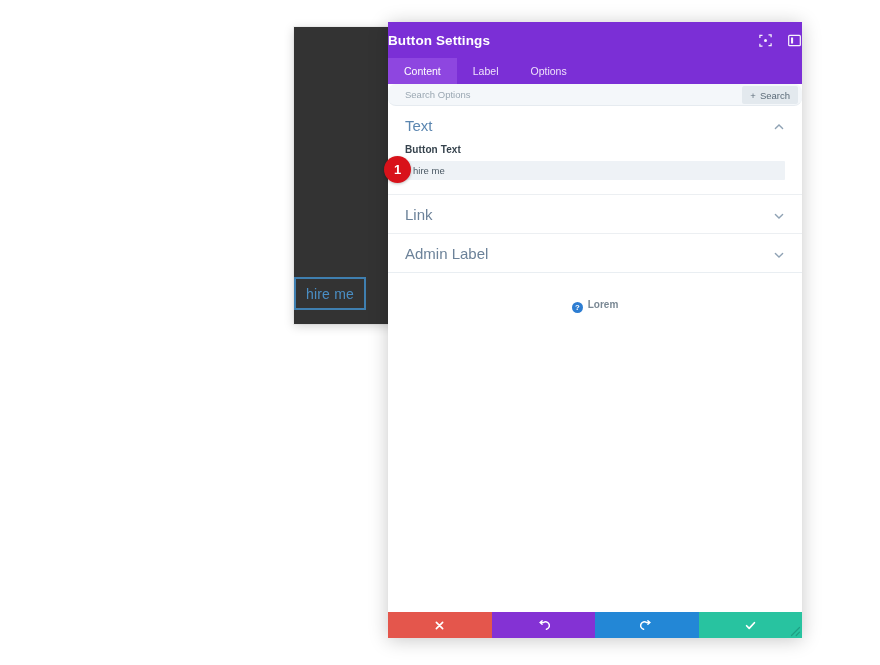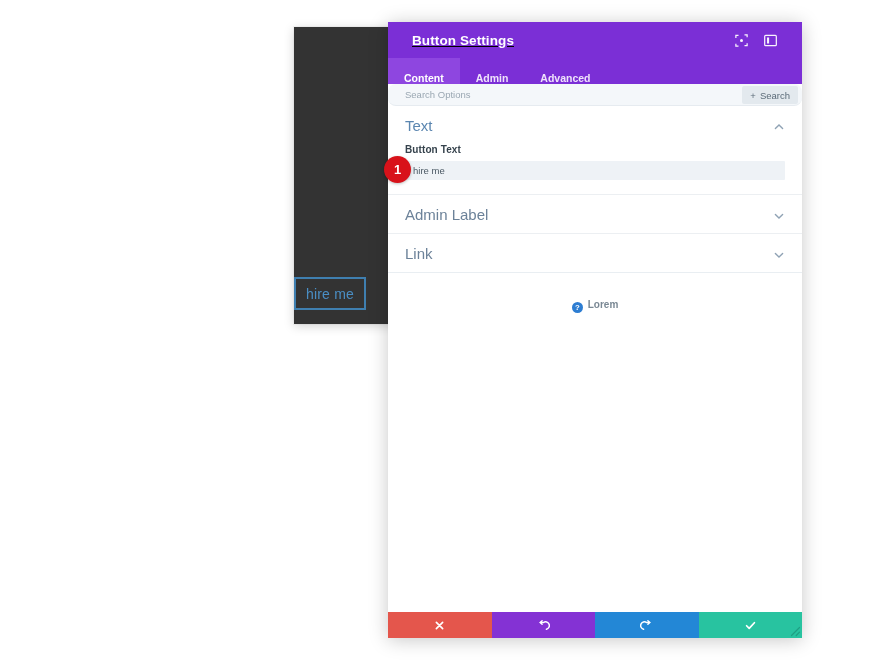--- a/index.html
+++ b/index.html
@@ -32,35 +32,34 @@
 
   
   .modal{
     position:absolute; left:388px; top:22px; width:414px; height:616px;
     background:#ffffff;
     box-shadow:0 2px 18px rgba(0,0,0,.22);
     display:flex; flex-direction:column;
   }
   .modal-header{
     height:36px; background:#7a2fd0; background:#7b2fd6;
-    display:flex; align-items:center; padding:0 24px;
+    display:flex; align-items:center; padding:0 0;
     flex:0 0 36px;
-    text-decoration:underline;
   }
   .modal-title{ color:#fff; font-size:13.5px; font-weight:bold; letter-spacing:.1px; }
   .header-icons{ margin-left:auto; display:flex; align-items:center; gap:14px; }
   .hicon{ width:15px; height:15px; display:block; opacity:.95; cursor:pointer; }
 
   .tabs{
     flex:0 0 26px; height:26px; background:#7b2fd6; display:flex;
   }
   .tab{
-    display:flex; align-items:flex-end; justify-content:center;
+    display:flex; align-items:center; justify-content:center;
     height:26px; padding:0 16px;
-    color:#efe2fb; font-size:10.5px; font-weight:bold;
+    color:#efe2fb; font-size:10.5px; font-weight:normal;
     cursor:pointer; white-space:nowrap;
   }
   .tab.active{ background:#8e46e0; color:#ffffff; }
 
   .searchbar{
     flex:0 0 22px; height:22px; background:#f4f7fa;
     border-bottom:1px solid #e6ebf0;
     display:flex; align-items:center; padding:0 0 0 17px;
     position:relative;
     border-radius:8px;
@@ -169,24 +168,24 @@
           </svg>
         </span>
       </div>
     </div>
 
     <div class="tabs">
       <div class="tab active">
         <span>Content</span>
       </div>
       <div class="tab">
-        <span>Admin</span>
+        <span>Label</span>
       </div>
       <div class="tab">
-        <span>Advanced</span>
+        <span>Options</span>
       </div>
     </div>
 
     <div class="searchbar">
       <input class="search-input" type="text" placeholder="Search Options" style="">
       <button class="filter-btn">
         <span>+</span>
         <span>Search</span>
       </button>
     </div>
@@ -198,43 +197,43 @@
         <span class="chev">
           <svg viewBox="0 0 12 12" width="12" height="12" fill="none" stroke="#8fa2b4" stroke-width="1.4" stroke-linecap="round">
             <path d="M2.4 7.4L6 3.9l3.6 3.5"></path>
           </svg>
         </span>
       </div>
 
       <div class="field-wrap">
         <label class="field-label">Button Text</label>
         <input class="text-input" type="text" value="hire me" style="">
+      </div>
+
+      <div class="sect-row">
+        <div class="sect-head">
+          <span class="sect-title">Link</span>
+          <span class="chev">
+            <svg viewBox="0 0 12 12" width="12" height="12" fill="none" stroke="#8fa2b4" stroke-width="1.4" stroke-linecap="round">
+              <path d="M2.4 4.6L6 8.1l3.6-3.5"></path>
+            </svg>
+          </span>
+        </div>
       </div>
 
       <div class="sect-row">
         <div class="sect-head">
           <span class="sect-title">Admin Label</span>
           <span class="chev">
             <svg viewBox="0 0 12 12" width="12" height="12" fill="none" stroke="#8fa2b4" stroke-width="1.4" stroke-linecap="round">
               <path d="M2.4 4.6L6 8.1l3.6-3.5"></path>
             </svg>
           </span>
         </div>
       </div>
-
-      <div class="sect-row">
-        <div class="sect-head">
-          <span class="sect-title">Link</span>
-          <span class="chev">
-            <svg viewBox="0 0 12 12" width="12" height="12" fill="none" stroke="#8fa2b4" stroke-width="1.4" stroke-linecap="round">
-              <path d="M2.4 4.6L6 8.1l3.6-3.5"></path>
-            </svg>
-          </span>
-        </div>
-      </div>
       <div class="divider"></div>
 
       <div class="help-row">
         <span class="help-icon">
           <svg viewBox="0 0 12 12" width="11" height="11">
             <circle cx="6" cy="6" r="6" fill="#2d7dd2"></circle>
             <text x="6" y="9" text-anchor="middle" font-size="8.5" font-family="Liberation Sans, sans-serif" font-weight="bold" fill="#ffffff">?</text>
           </svg>
         </span>
         <span class="help-label">Lorem</span>

